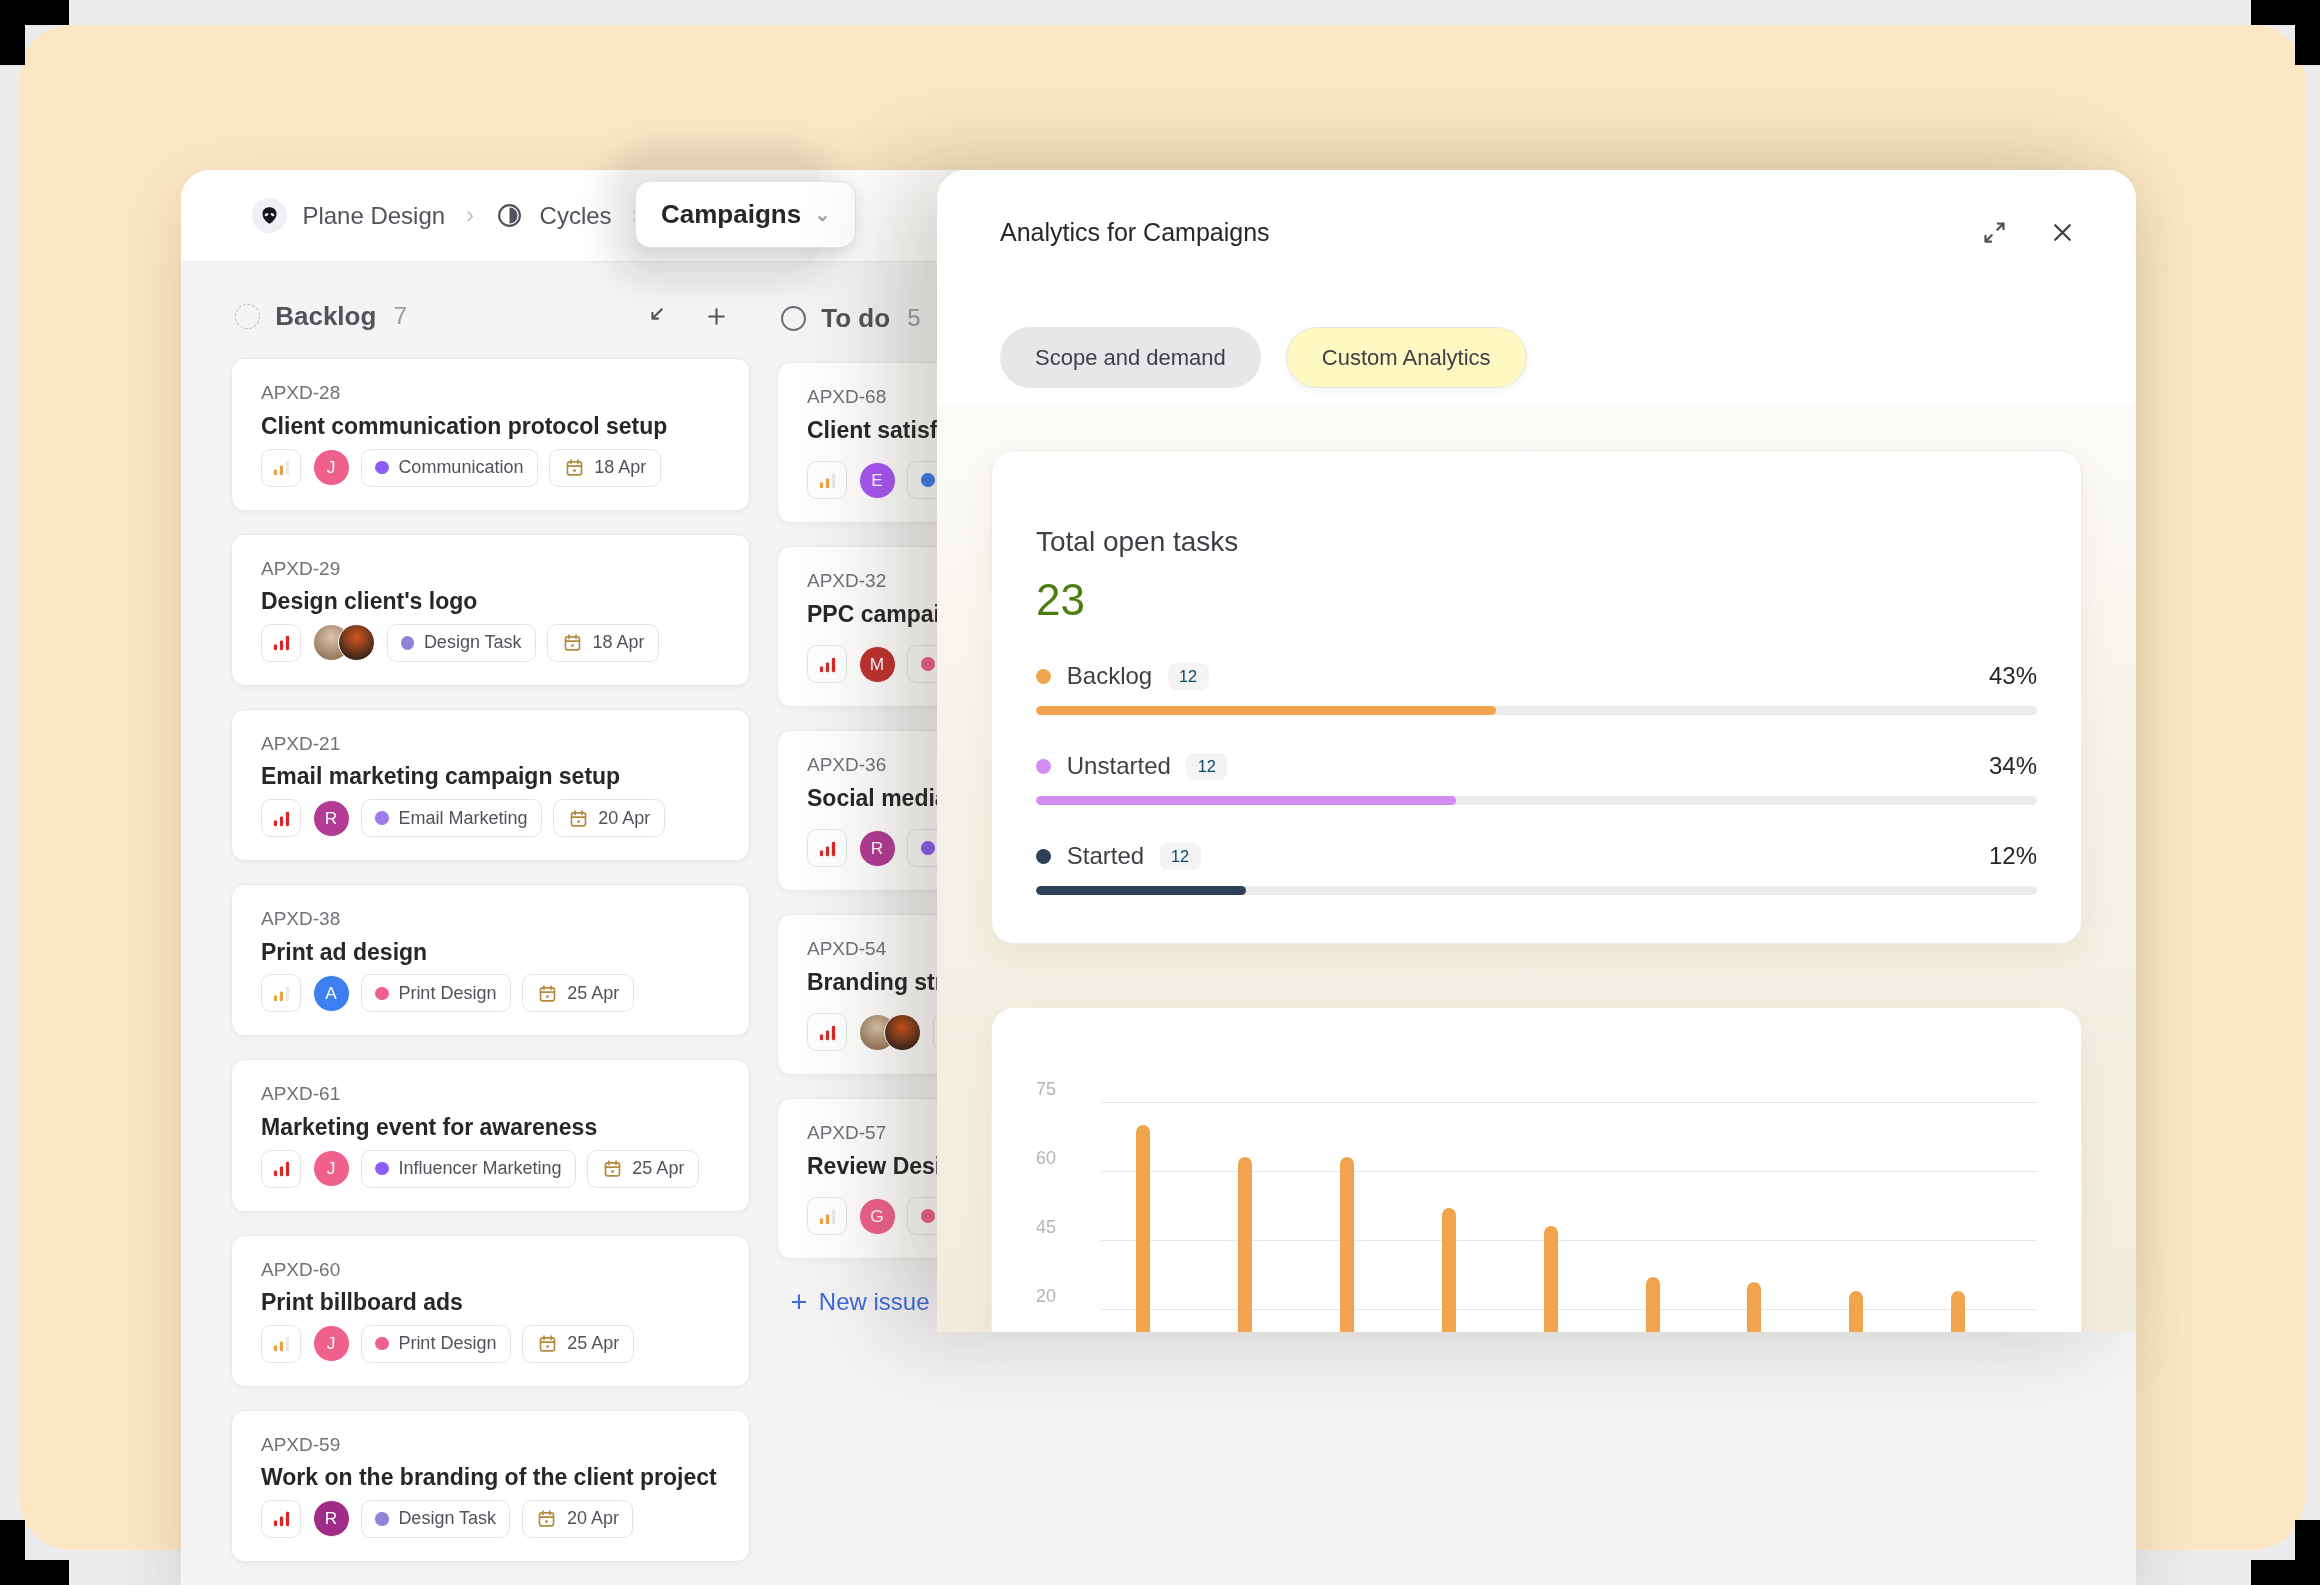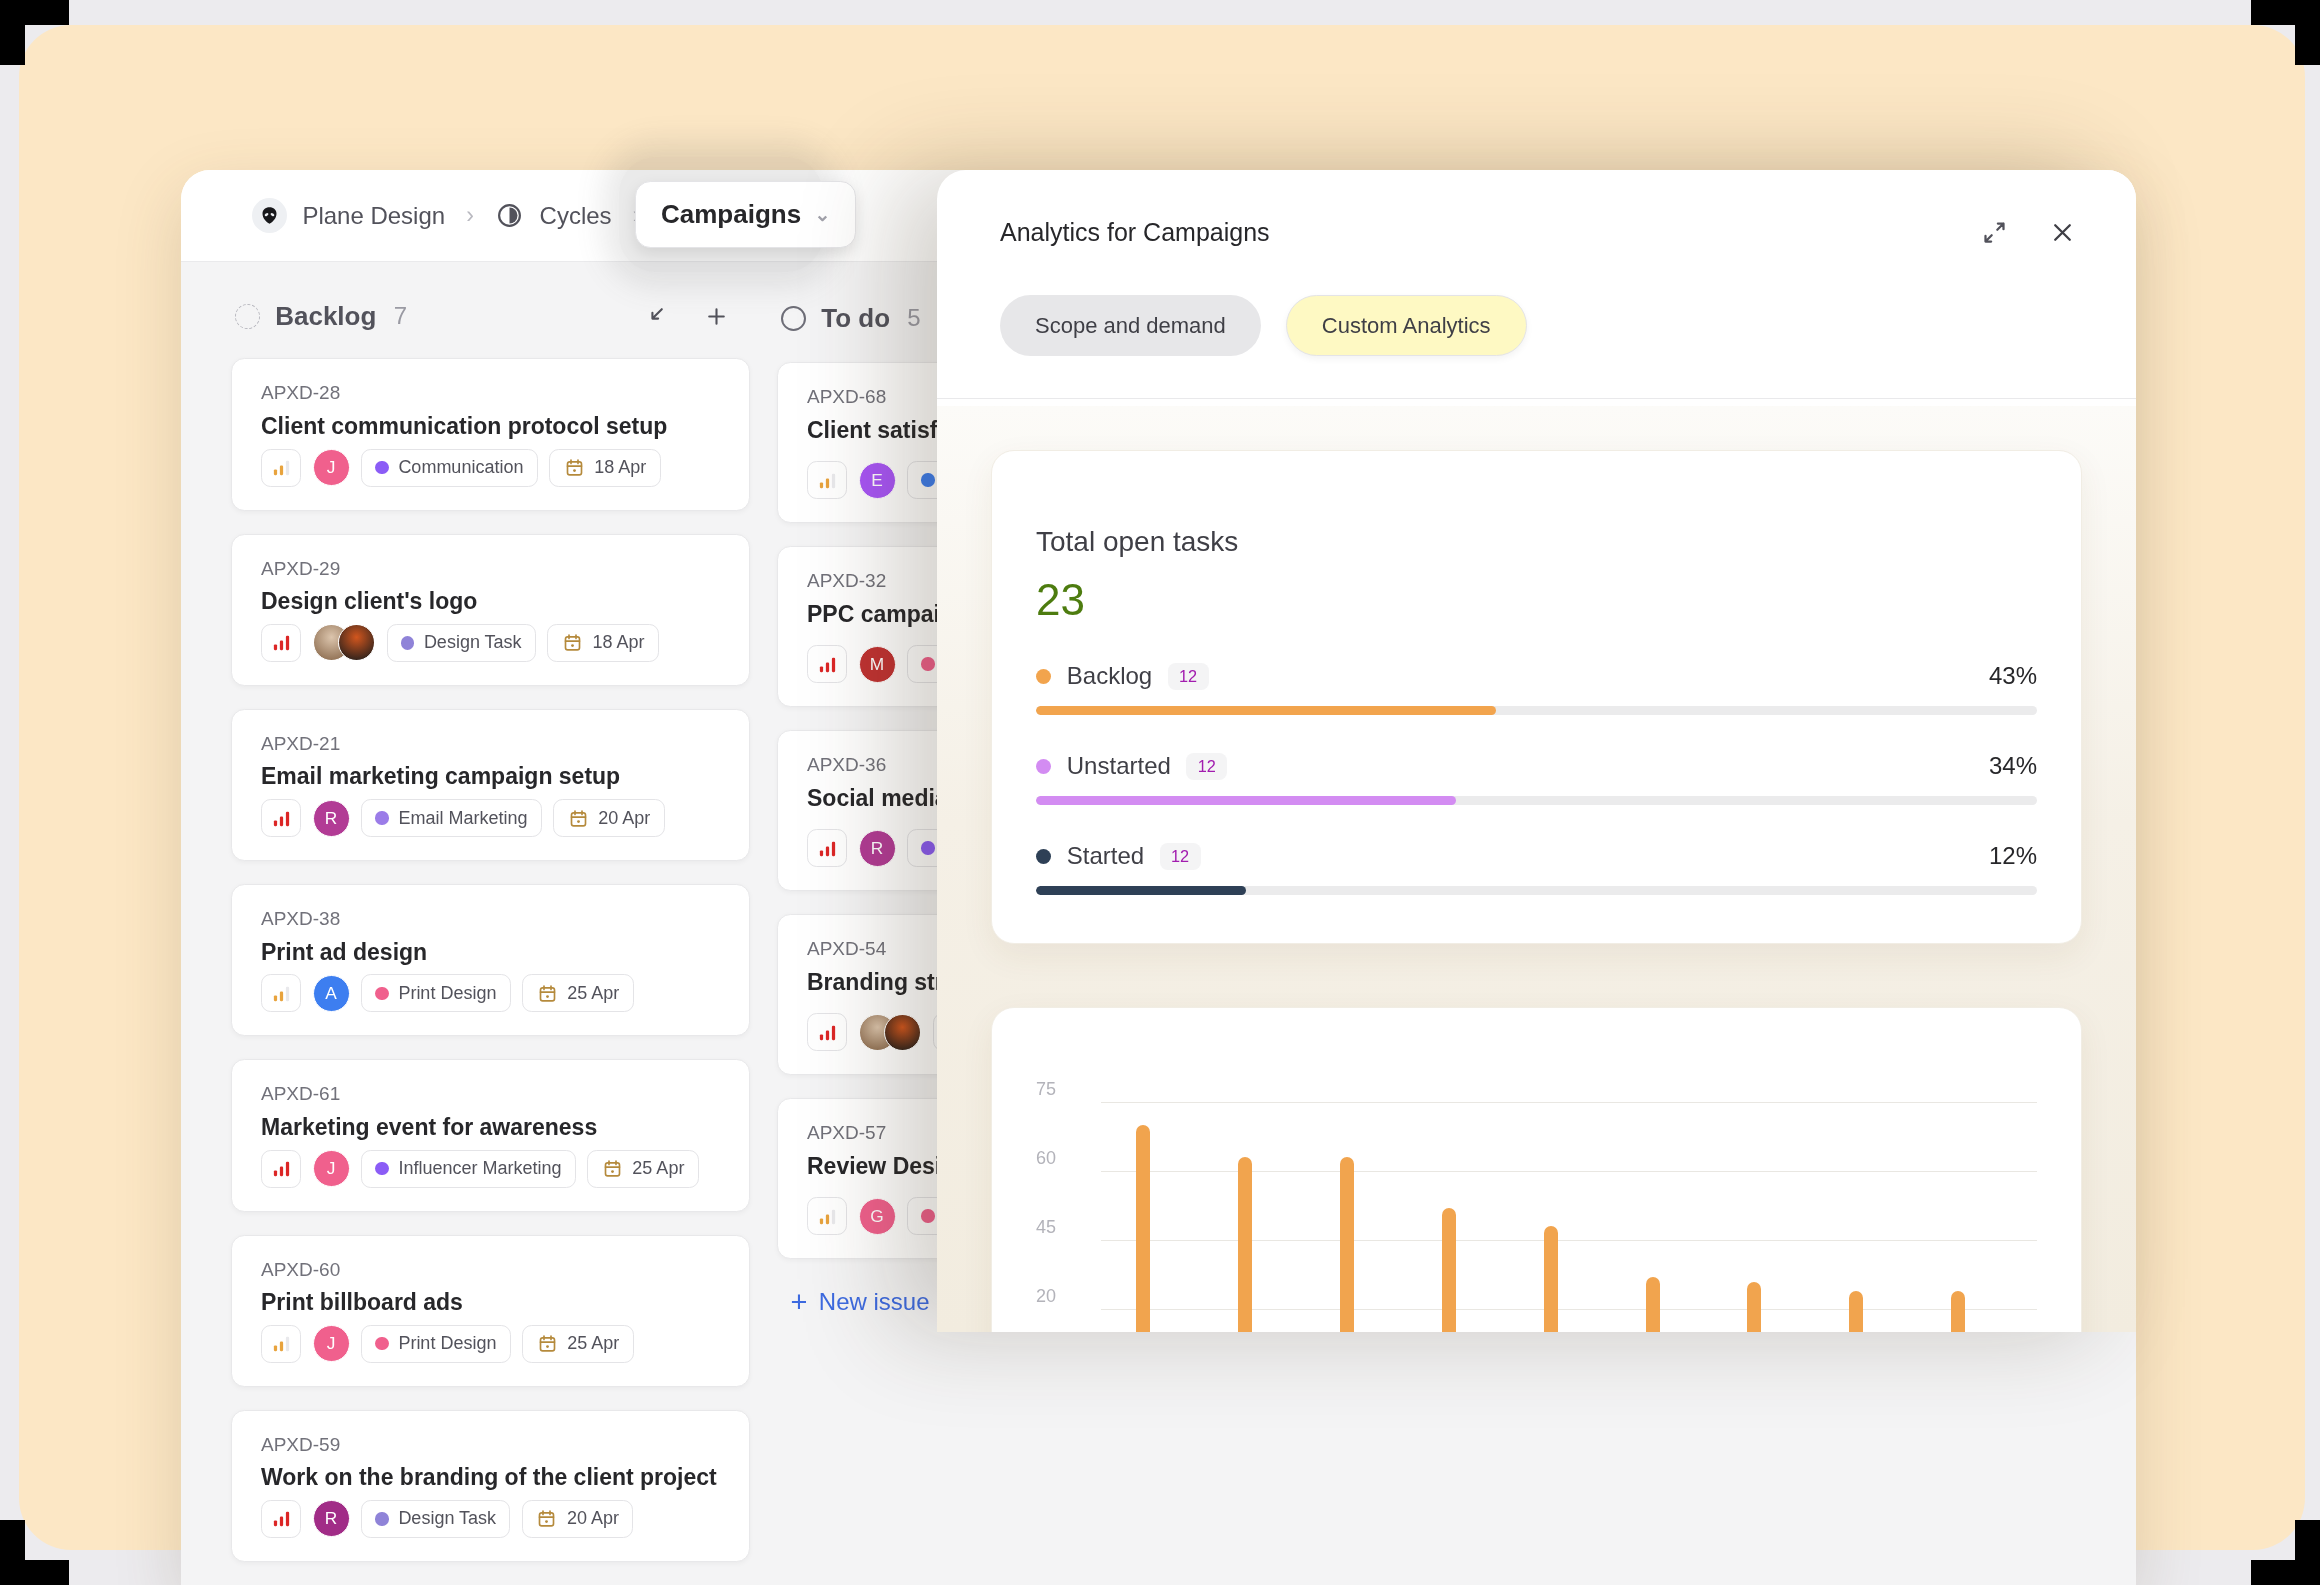--- a/index.html
+++ b/index.html
@@ -106,21 +106,21 @@
     box-shadow:-44px 0 96px rgba(60,45,25,.22);
   }
   .panel-head { padding:48px 61px 0 63px; }
   .panel-title-row { display:flex; align-items:center; }
   .panel-title { font-size:25px; color:#27272a; }
   .panel-ics { margin-left:auto; display:flex; align-items:center; gap:42px; color:#52525b; }
   .panel-ic { cursor:pointer; display:flex; }
   .tabs { display:flex; gap:25px; margin-top:48px; }
   .tab {
     height:61px; border-radius:31px; padding:0 35px; display:flex; align-items:center;
-    font-size:22px; font-weight:500; color:#3f3f46; cursor:pointer;
+    font-size:22px; font-weight:500; color:#3f3f46; cursor:pointer;margin-top:32px;
   }
   .tab.active { background:#e7e7e9; }
   .tab.ghost { background:#fef9c3; border:1px solid #e4e4e7; box-shadow:0 2.9px 7.7px rgba(0,0,0,.05); }
   .panel-divider { height:1px; background:#e9e9eb; margin-top:42px; }
   .panel-body {
     position:absolute; left:0; right:0; top:236px; bottom:0;
     background:linear-gradient(180deg,#fcfbf8 0%,#f5f0e6 45%,#f2ecdf 100%);
     padding:44px 54px 0; overflow:hidden;
   }
   .a-card {
@@ -129,21 +129,21 @@
   }
   .eyebrow { font-size:19px; font-weight:700; letter-spacing:4.8px; }
   .eyebrow.red { color:#c3242a; }
   .eyebrow.green { color:#36915d; }
   .d-sub { font-size:28px; color:#3f3f46; margin-top:35px; }
   .d-total { font-size:44px; color:#4d7c0f; margin-top:17.3px; font-weight:500; }
   .d-row { margin-top:37px; }
   .d-top { display:flex; align-items:center; gap:15.4px; }
   .d-dot { width:15.4px; height:15.4px; border-radius:50%; }
   .d-label { font-size:24px; color:#3f3f46; }
-  .d-count { font-size:16.3px; color:#a21caf; background:#f4f4f5; border-radius:7.7px; padding:3.8px 11.5px; }
+  .d-count { font-size:16.3px; color:#0c4a6e; background:#f4f4f5; border-radius:7.7px; padding:3.8px 11.5px; }
   .d-pct { margin-left:auto; font-size:24px; color:#27272a; }
   .d-track { height:9.6px; background:#ebebec; border-radius:4.8px; margin-top:15.4px; overflow:hidden; }
   .d-fill { height:100%; border-radius:4.8px; }
 
   .scope-card { margin-top:63px; height:485px; padding-bottom:0; }
   .chart { position:relative; margin-top:29px; height:365px; }
   .gridline { position:absolute; left:65px; right:0; height:1px; background:#e9e7e2; }
   .tick { position:absolute; left:0; width:50px; text-align:left; font-size:18px; color:#b3b3ba; }
   .bar { position:absolute; width:14.4px; border-radius:7.7px; }
   .x-av { position:absolute; width:35px; height:35px; border-radius:50%; }

